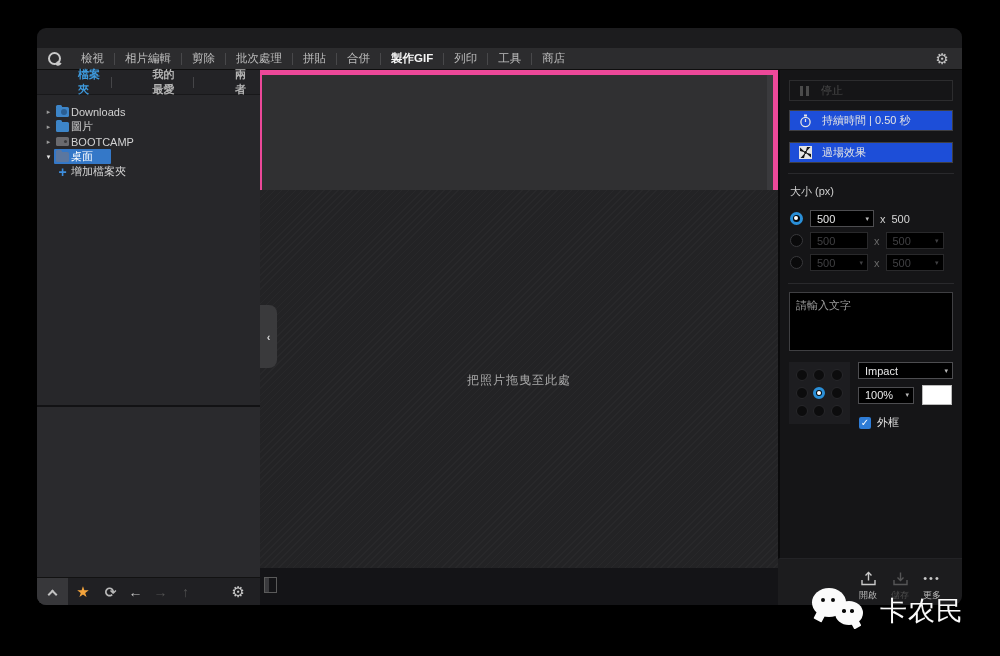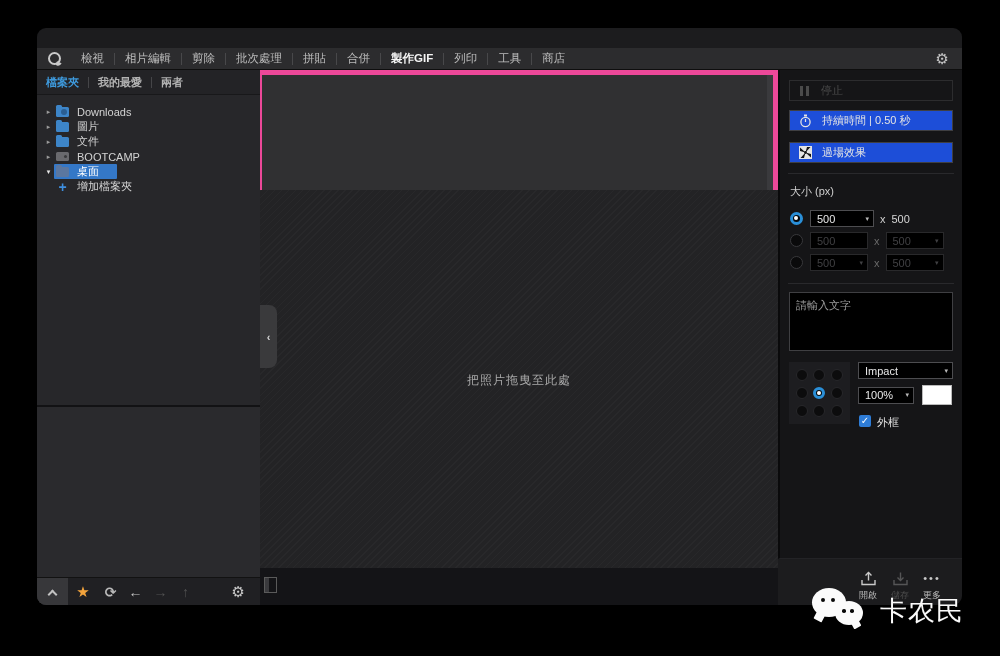--- a/index.html
+++ b/index.html
@@ -32,32 +32,32 @@
   .menu-item.active { color:#f5f5f5; font-weight:bold; }
   .menu-sep { width:1px; height:12px; background:#48484a; }
   .toolbar-gear { position:absolute; right:13px; top:0; height:22px; line-height:22px;
     font-size:15px; color:#c4c4c4; }
   .toolbar-gear::before { content:"⚙"; }
 
   
   .sidebar { position:absolute; left:0; top:42px; width:223px; bottom:0; background:#27272a; }
   .side-tabs { display:flex; align-items:center; height:25px; background:#232326;
     border-bottom:1px solid #18181a; }
-  .side-tab { padding:0 9px; font-size:11px; font-weight:bold; color:#b3b3b3; }
+  .side-tab { padding:0 9px; font-size:11px; font-weight:bold; color:#b3b3b3;margin-left:32px; }
   .side-tab.active { color:#3e9add; }
   .side-sep { width:1px; height:11px; background:#454548; }
 
   .tree { padding-top:9px; }
   .tree-row { display:flex; align-items:center; height:15px; padding-left:6px;
     font-size:11px; color:#d2d2d2; white-space:nowrap; }
   .tw { width:11px; text-align:center; font-size:7px; color:#9a9a9a; flex:none; }
   .hl { display:inline-flex; align-items:center; height:15px; padding:0 16px 0 0; }
   .hl.sel { background:#3478c8; padding-right:18px; border-radius:1px; }
   .hl.sel .row-label { color:#fff; }
-  .row-label { margin-left:8px; }
+  .row-label { margin-left:2px; }
 
   .ic-folder { flex:none; position:relative; width:13px; height:10px; background:#3d85c8;
     border-radius:1.5px; margin-left:2px; }
   .ic-folder::before { content:""; position:absolute; left:0; top:-2px; width:6px; height:3px;
     background:#3d85c8; border-radius:1.5px 1.5px 0 0; }
   .ic-folder.dl::after { content:""; position:absolute; right:2px; top:2px; width:6px; height:6px;
     border-radius:50%; background:#2a5e92; }
   .ic-folder.desk { background:#5b77a0; }
   .ic-folder.desk::before { background:#5b77a0; }
   .ic-drive { flex:none; position:relative; width:13px; height:9px; background:#6a6a6e;
@@ -142,21 +142,21 @@
     grid-template-columns:repeat(3,1fr); align-items:center; justify-items:center;
     padding:4px; margin-right:8px; }
   .adot { width:12px; height:12px; border-radius:50%; background:#0c0c0d; border:1px solid #27272a; }
   .adot.sel { border:3px solid #2a8fd8; background:#06080a; position:relative; }
   .adot.sel::after { content:""; position:absolute; left:1px; top:1px; width:4px; height:4px;
     border-radius:50%; background:#fff; }
   .cluster-right { flex:1; }
   .font-row { display:flex; margin-bottom:6px; }
   .size-color-row { display:flex; align-items:center; margin-bottom:10px; }
   .swatch { width:30px; height:20px; background:#fff; border:1px solid #bbb; margin-left:8px; }
-  .chk-row { display:flex; align-items:flex-start; }
+  .chk-row { display:flex; align-items:center; }
   .checkbox { width:12px; height:12px; background:#2e7cd6; border-radius:2px; color:#fff;
     font-size:10px; line-height:12px; text-align:center; margin:0 6px 0 1px; }
   .checkbox::before { content:"✓"; }
   .chk-label { font-size:11px; color:#e4e4e4; }
 
   
   .footer-actions { position:absolute; right:14px; bottom:3px; display:flex; gap:0; }
   .fa { width:32px; display:flex; flex-direction:column; align-items:center; }
   .fa .lab { font-size:9px; margin-top:2px; color:#b9b9b9; }
   .fa.dim svg { opacity:0.33; }
@@ -230,27 +230,20 @@
         <div class="tree-row">
           <span class="tw">▸</span>
           <span class="hl">
               <span class="ic-folder"></span>
             <span class="row-label">圖片</span>
             </span>
         </div>
         <div class="tree-row">
           <span class="tw">▸</span>
           <span class="hl">
-              <span class="ic-folder"></span>
-            <span class="row-label">文件</span>
-            </span>
-        </div>
-        <div class="tree-row">
-          <span class="tw">▸</span>
-          <span class="hl">
               <span class="ic-drive"></span>
             <span class="row-label">BOOTCAMP</span>
             </span>
         </div>
         <div class="tree-row">
           <span class="tw" style="color:#e8e8e8">▾</span>
           <span class="hl sel">
               <span class="ic-folder desk"></span>
             <span class="row-label">桌面</span>
             </span>

